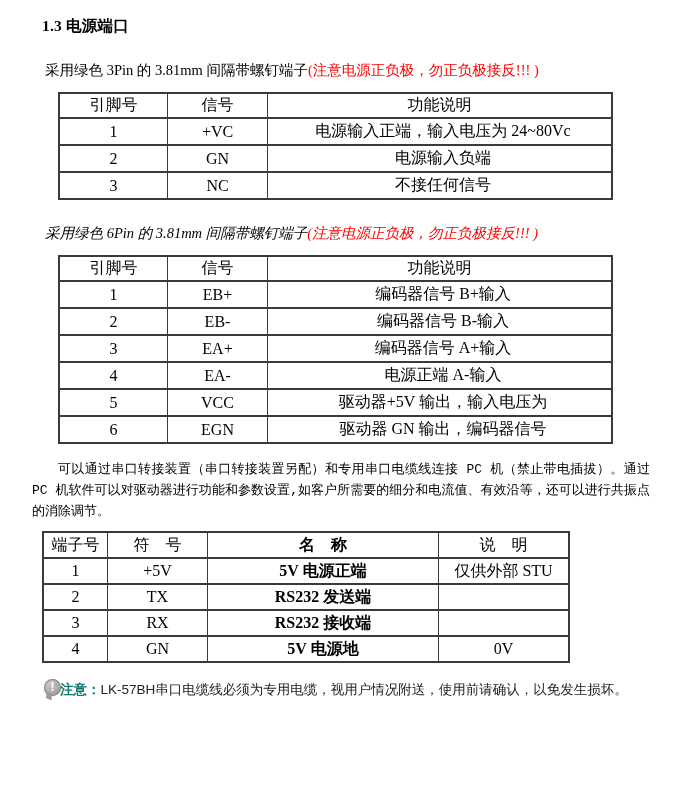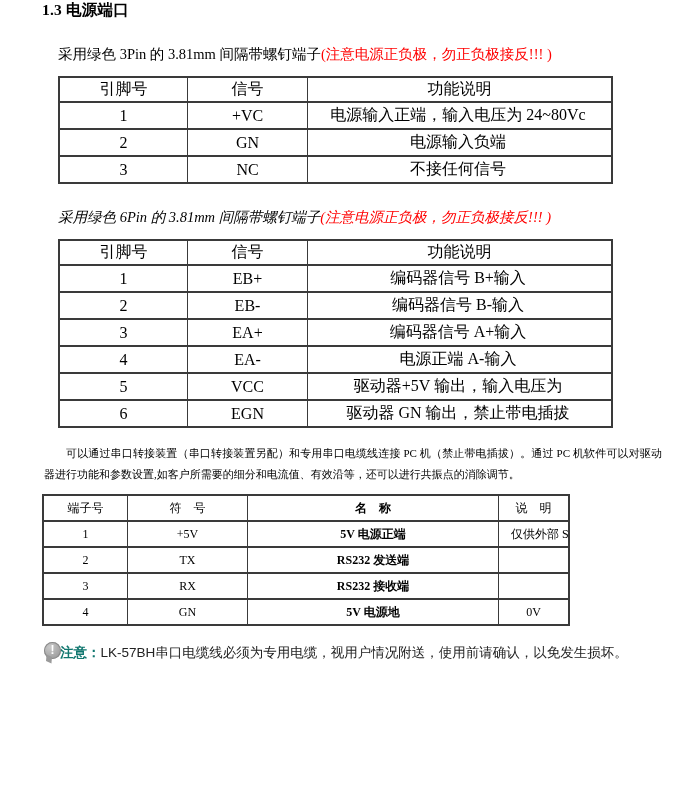--- a/index.html
+++ b/index.html
@@ -5,63 +5,63 @@
   html, body { margin:0; padding:0; background:#ffffff; }
   .page {
     position:relative;
     width:699px; height:810px;
     background:#ffffff;
     font-family:"Liberation Serif","DejaVu Serif",serif;
     color:#000;
     overflow:hidden;
   }
   h2.sec-heading {
-    margin:0; padding:0 0 0 42px;
+    margin:0; padding:16px 0 0 42px;
     font-size:15.5px; font-weight:bold;
     letter-spacing:0.2px;
   }
   .h13 { padding-top:13px; }
   .h14 { margin-top:19px; }
   .h15 { margin-top:14px; }
 
   p.intro {
-    margin:24px 0 0 0; padding-left:58px;
+    margin:24px 0 0 0; padding-left:45px;
     font-size:14.5px;
   }
   .intro14 { margin-top:30px;font-style:italic; }
   .warn-red { color:#ff0000; }
 
   table { border-collapse:collapse; table-layout:fixed; }
   th, td {
     border-left:1px solid #3a3a3a; border-right:1px solid #3a3a3a;
     border-top:2px solid #3a3a3a; border-bottom:2px solid #3a3a3a;
     font-weight:normal; text-align:center;
-    padding:0 12px; overflow:hidden; white-space:nowrap;
+    padding:0 2px; overflow:hidden; white-space:nowrap;
   }
   .pin-table {
     width:555px; margin:12px 0 0 58px;
     border-left:2px solid #3a3a3a; border-right:2px solid #3a3a3a;
     font-size:16px;
   }
   .pin-table th { height:23px; }
   .pin-table td { height:25px; }
   .pin-table th:nth-child(1), .pin-table td:nth-child(1) { width:103px; }
   .pin-table th:nth-child(2), .pin-table td:nth-child(2) { width:95px; }
   .pin-table td:nth-child(3) { text-align:center; padding-left:9px; }
 
   p.para {
-    margin:15px 0 0 44px; width:618px;
-    font-size:11px; line-height:21px;
-    text-align:justify; text-indent:2em;
+    margin:15px 0 0 32px; width:618px;
+    font-size:13px; line-height:21px;
+    text-align:justify; text-indent:2em;font-family:Liberation Mono, monospace;
   }
 
   .serial-table {
     width:528px; margin:9px 0 0 42px;
     border-left:2px solid #3a3a3a; border-right:2px solid #3a3a3a;
-    font-size:12px;
+    font-size:16px;
   }
   .serial-table th { height:24px; }
   .serial-table td { height:24px; }
   .serial-table th:nth-child(1), .serial-table td:nth-child(1) { width:59px; }
   .serial-table th:nth-child(2), .serial-table td:nth-child(2) { width:95px; }
   .serial-table th:nth-child(3), .serial-table td:nth-child(3) { width:226px;font-weight:bold; }
 
   .note {
     position:relative;
     margin:15px 40px 0 130px;
@@ -153,21 +153,21 @@
             <td>电源正端 A-输入</td>
           </tr>
           <tr>
             <td>5</td>
             <td>VCC</td>
             <td>驱动器+5V 输出，输入电压为</td>
           </tr>
           <tr>
             <td>6</td>
             <td>EGN</td>
-            <td>驱动器 GN 输出，禁止带电插拔</td>
+            <td>驱动器 GN 输出，编码器信号</td>
           </tr>
         </tbody>
       </table>
   </section>
 
   <section>
     <p class="para">可以通过串口转接装置（串口转接装置另配）和专用串口电缆线连接 PC 机（禁止带电插拔）。通过 PC 机软件可以对驱动器进行功能和参数设置,如客户所需要的细分和电流值、有效沿等，还可以进行共振点的消除调节。</p>
     <table class="serial-table">
         <thead>
           <tr>

